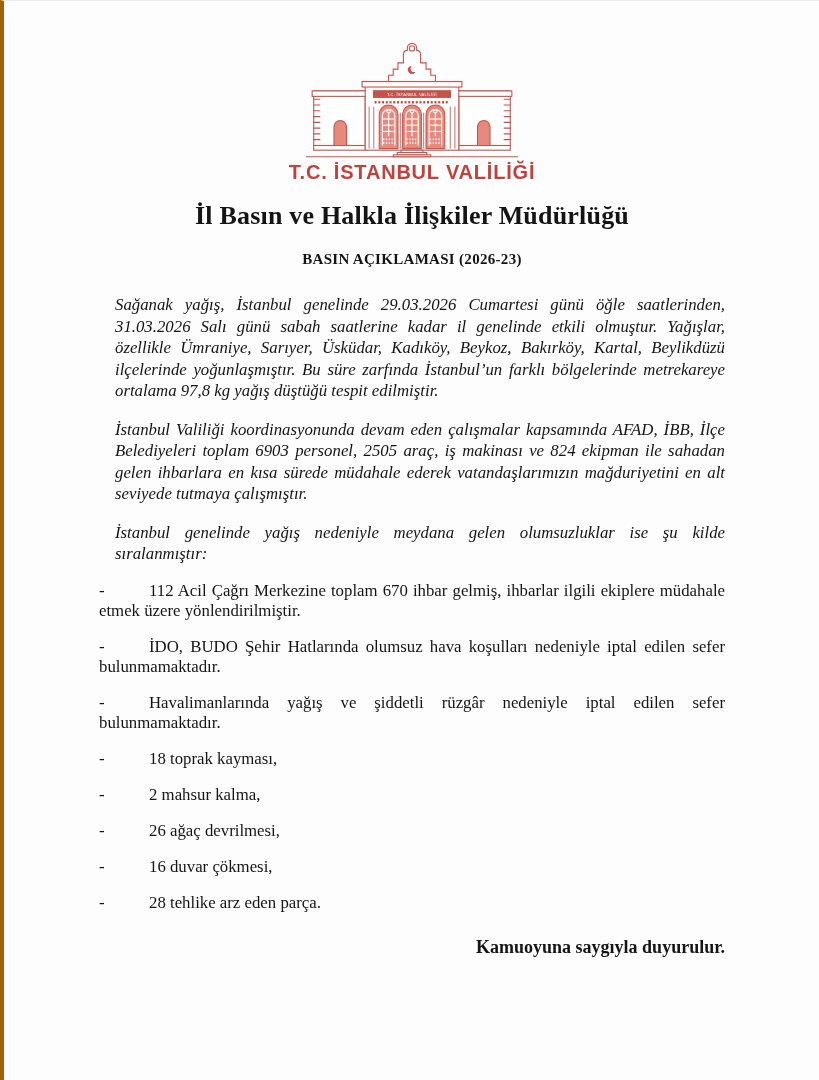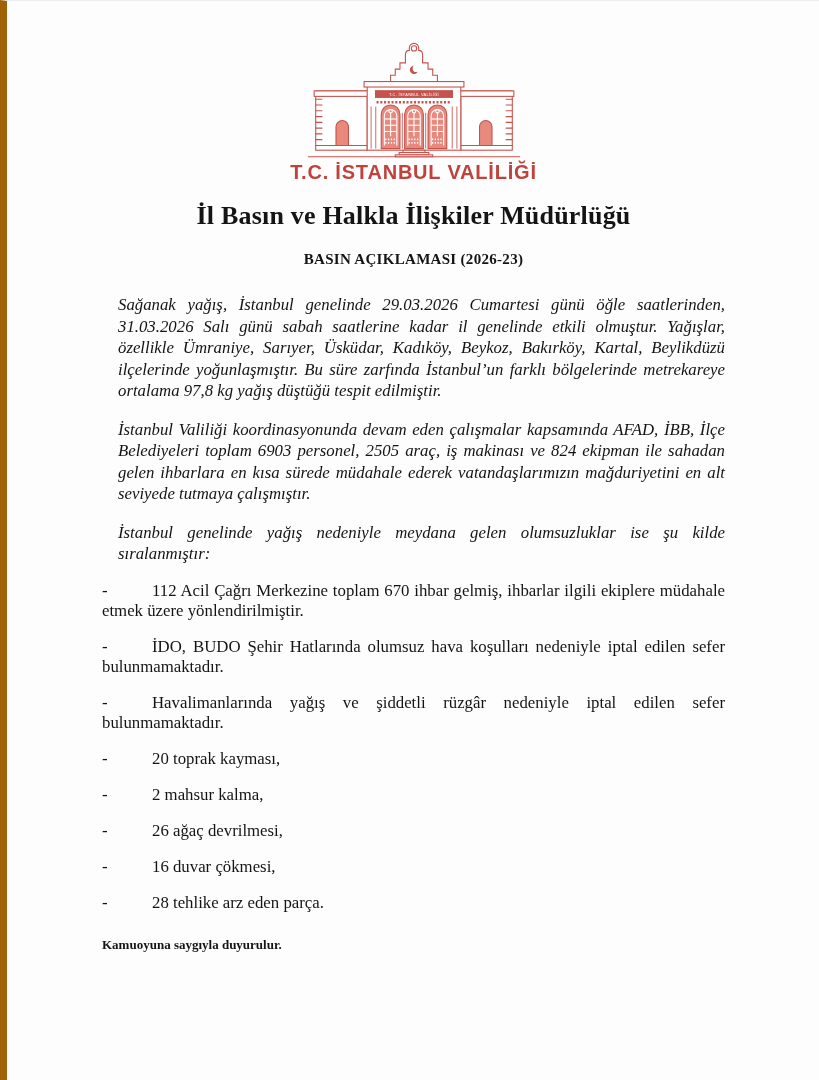--- a/index.html
+++ b/index.html
@@ -1,19 +1,19 @@
 <!DOCTYPE html>
 <html><head>
 <meta charset="utf-8">
 <style>
   html,body{margin:0;padding:0;background:#ffffff;}
   .page{
     width:819px;height:1080px;box-sizing:border-box;
     background:#fdfdfd;
-    border-left:7px solid #a16207;
+    border-left:4px solid #a16207;
     border-top:1px solid #ededee;
     padding:40px 94px 0 95px;
     font-family:"Liberation Serif", serif;
     color:#141414;
     position:relative;
     overflow:hidden;
   }
   .logo-wrap{ text-align:center; margin:0 auto 2px auto; }
   .logo-wrap svg{ display:block; margin:0 auto; }
   .logo-text{
@@ -38,21 +38,21 @@
     margin:17px 0 0 16px;
     font-style:italic;
   }
   p.para.first{ margin-top:26px; }
   p.bullet{
     font-size:16.8px; line-height:20px; text-align:justify;
     margin:16px 0 0 0;
   }
   .dash{ display:inline-block; width:50px; }
   p.closing{
-    font-size:13px; font-weight:bold; margin:24px 0 0 0;
+    font-size:18px; font-weight:bold; margin:24px 0 0 0;text-align:right;
   }
 </style>
 </head>
 <body>
 
 <div class="page">
 
   <div class="logo-wrap">
     <svg width="234" height="117" viewBox="0 0 300 150" fill="none" stroke="#c4534c" stroke-width="1.4">
 
@@ -148,21 +148,21 @@
   <h1 class="dept">İl Basın ve Halkla İlişkiler Müdürlüğü</h1>
   <h2 class="rel">BASIN AÇIKLAMASI (2026-23)</h2>
 
   <p class="para first">Sağanak yağış, İstanbul genelinde 29.03.2026 Cumartesi günü öğle saatlerinden, 31.03.2026 Salı günü sabah saatlerine kadar il genelinde etkili olmuştur. Yağışlar, özellikle Ümraniye, Sarıyer, Üsküdar, Kadıköy, Beykoz, Bakırköy, Kartal, Beylikdüzü ilçelerinde yoğunlaşmıştır. Bu süre zarfında İstanbul’un farklı bölgelerinde metrekareye ortalama 97,8 kg yağış düştüğü tespit edilmiştir.</p>
   <p class="para">İstanbul Valiliği koordinasyonunda devam eden çalışmalar kapsamında AFAD, İBB, İlçe Belediyeleri toplam 6903 personel, 2505 araç, iş makinası ve 824 ekipman ile sahadan gelen ihbarlara en kısa sürede müdahale ederek vatandaşlarımızın mağduriyetini en alt seviyede tutmaya çalışmıştır.</p>
   <p class="para">İstanbul genelinde yağış nedeniyle meydana gelen olumsuzluklar ise şu kilde sıralanmıştır:</p>
 
   <p class="bullet"><span class="dash">-</span><span>112 Acil Çağrı Merkezine toplam 670 ihbar gelmiş, ihbarlar ilgili ekiplere müdahale etmek üzere yönlendirilmiştir.</span></p>
   <p class="bullet"><span class="dash">-</span><span>İDO, BUDO Şehir Hatlarında olumsuz hava koşulları nedeniyle iptal edilen sefer bulunmamaktadır.</span></p>
   <p class="bullet"><span class="dash">-</span><span>Havalimanlarında yağış ve şiddetli rüzgâr nedeniyle iptal edilen sefer bulunmamaktadır.</span></p>
-  <p class="bullet"><span class="dash">-</span><span>20 toprak kayması,</span></p>
+  <p class="bullet"><span class="dash">-</span><span>18 toprak kayması,</span></p>
   <p class="bullet"><span class="dash">-</span><span>2 mahsur kalma,</span></p>
   <p class="bullet"><span class="dash">-</span><span>26 ağaç devrilmesi,</span></p>
   <p class="bullet"><span class="dash">-</span><span>16 duvar çökmesi,</span></p>
   <p class="bullet"><span class="dash">-</span><span>28 tehlike arz eden parça.</span></p>
 
   <p class="closing">Kamuoyuna saygıyla duyurulur.</p>
 
 </div>
 
 </body></html>

